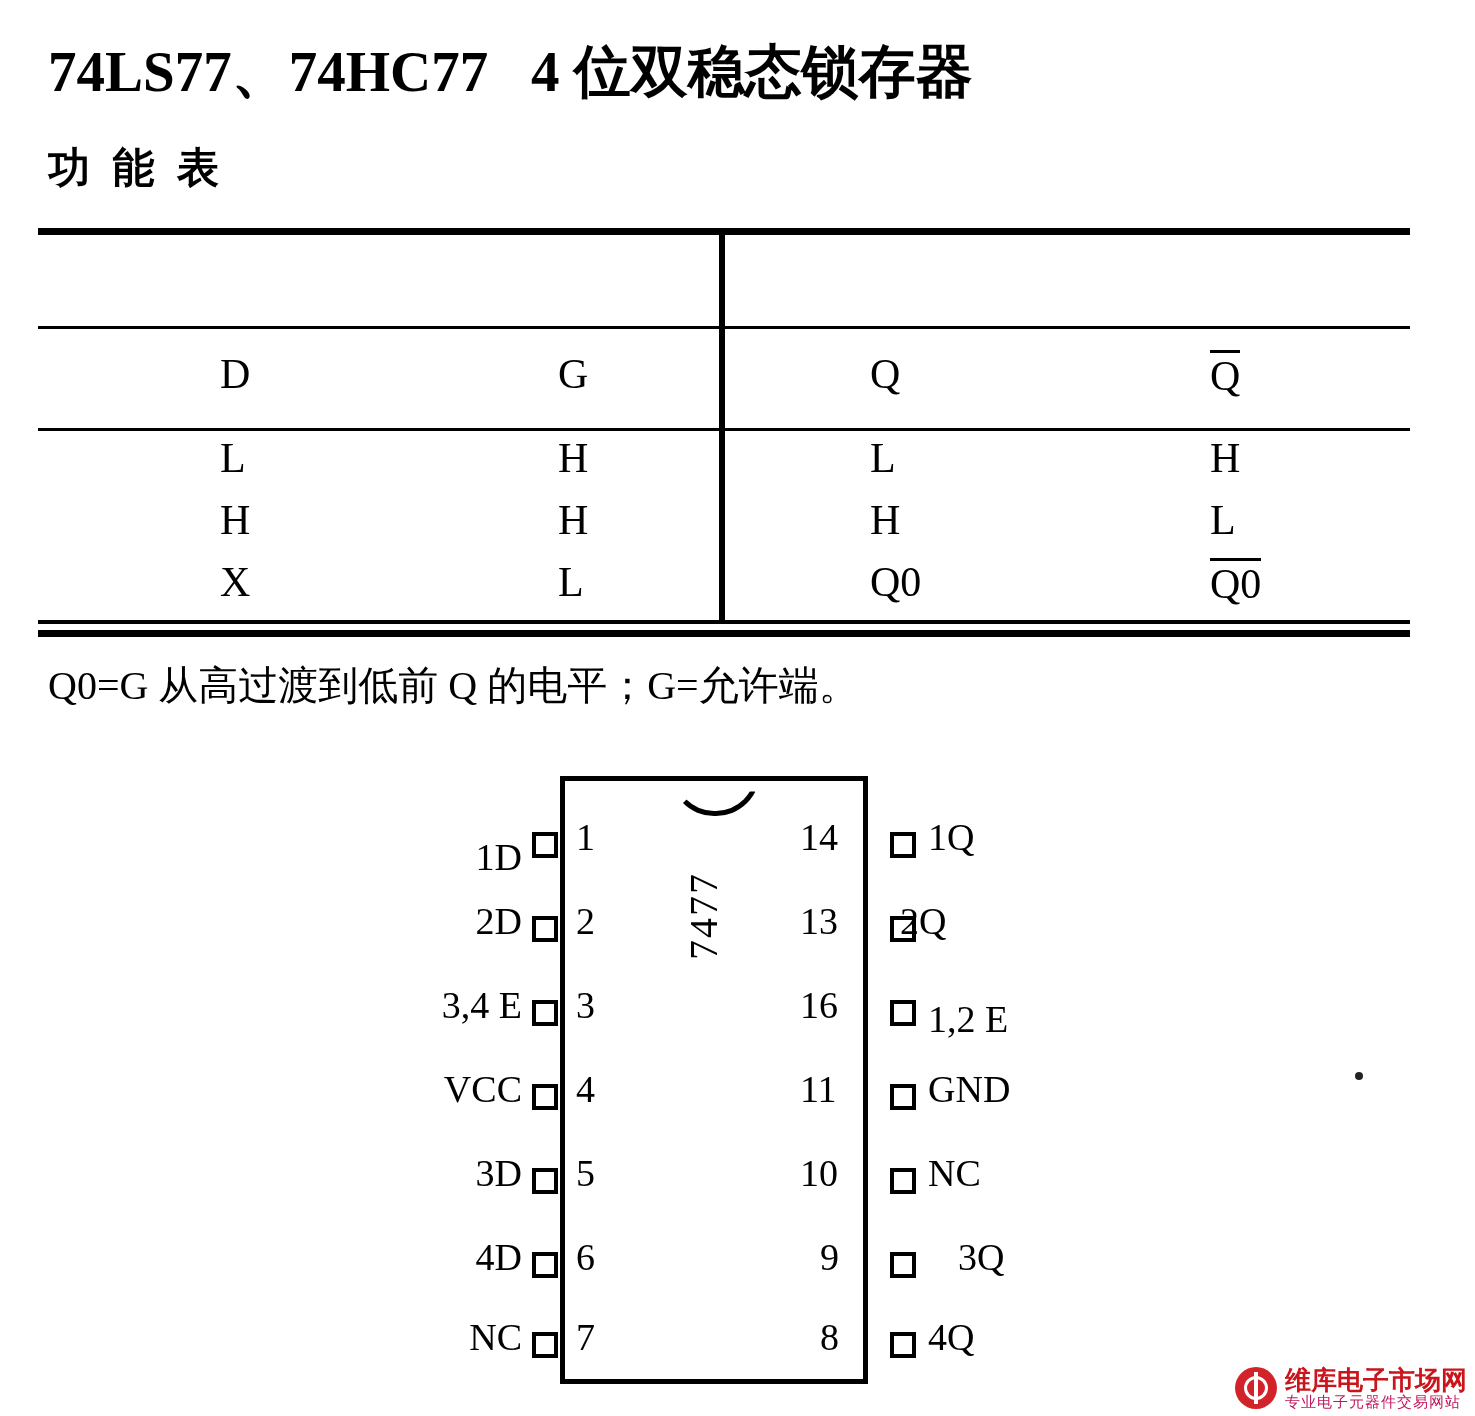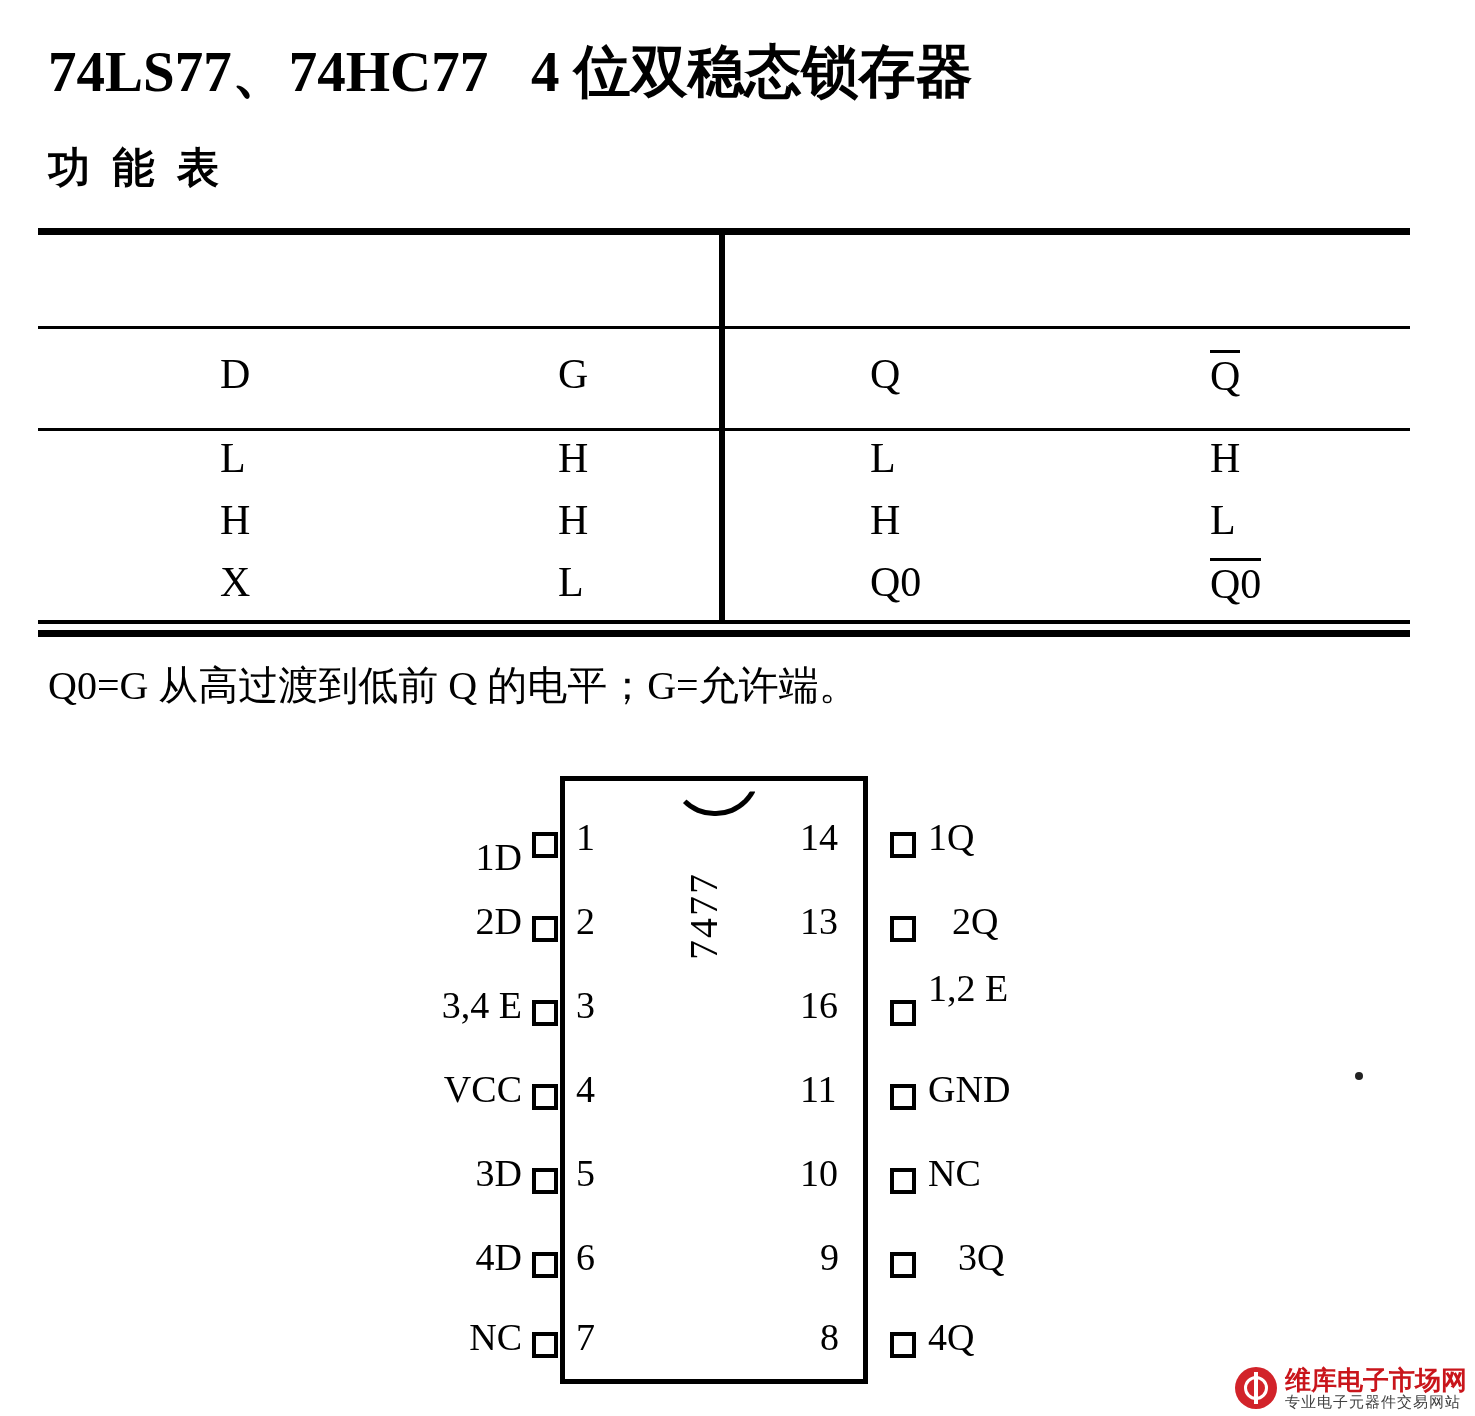--- a/index.html
+++ b/index.html
@@ -217,21 +217,21 @@
   #wm-main {
     font-family: "Liberation Sans", sans-serif;
     font-size: 26px;
     font-weight: bold;
     color: #c9151b;
     white-space: pre;
   }
   #wm-sub {
     font-family: "Liberation Sans", sans-serif;
     font-size: 15px;
-    color: #404040;
+    color: #be185d;
     letter-spacing: 1px;
     white-space: pre;
   }
   #speck {
     position: absolute;
     left: 1355px;
     top: 1072px;
     width: 8px;
     height: 8px;
     background: #222;
@@ -308,25 +308,25 @@
   <div class="pin-pad" style="left:152px; top:562px;"></div>
   <div class="pin-num" style="left:196px; top:545px;">7</div>
   <div class="pin-lbl left" style="left:0px; width:142px; top:545px;">NC</div>
 
   <div class="pin-pad" style="left:510px; top:62px;"></div>
   <div class="pin-num" style="left:420px; top:45px;">14</div>
   <div class="pin-lbl right" style="left:548px; top:45px;">1Q</div>
 
   <div class="pin-pad" style="left:510px; top:146px;"></div>
   <div class="pin-num" style="left:420px; top:129px;">13</div>
-  <div class="pin-lbl right" style="left:572px; top:129px;">2Q</div>
+  <div class="pin-lbl right" style="left:520px; top:129px;">2Q</div>
 
   <div class="pin-pad" style="left:510px; top:230px;"></div>
   <div class="pin-num" style="left:420px; top:213px;">16</div>
-  <div class="pin-lbl right" style="left:548px; top:196px;">1,2 E</div>
+  <div class="pin-lbl right" style="left:548px; top:227px;">1,2 E</div>
 
   <div class="pin-pad" style="left:510px; top:314px;"></div>
   <div class="pin-num" style="left:420px; top:297px;">11</div>
   <div class="pin-lbl right" style="left:548px; top:297px;">GND</div>
 
   <div class="pin-pad" style="left:510px; top:398px;"></div>
   <div class="pin-num" style="left:420px; top:381px;">10</div>
   <div class="pin-lbl right" style="left:548px; top:381px;">NC</div>
 
   <div class="pin-pad" style="left:510px; top:482px;"></div>

